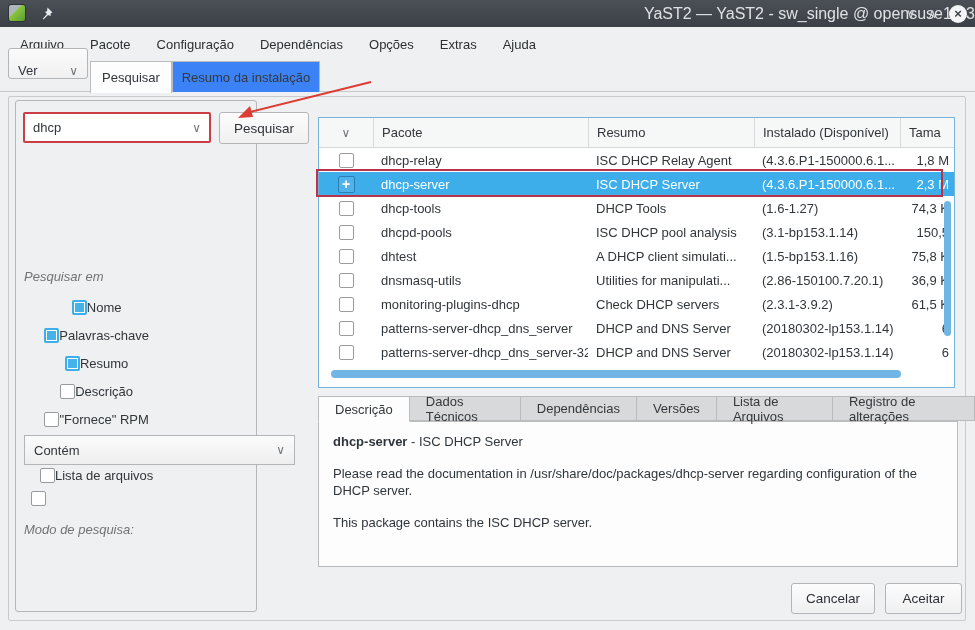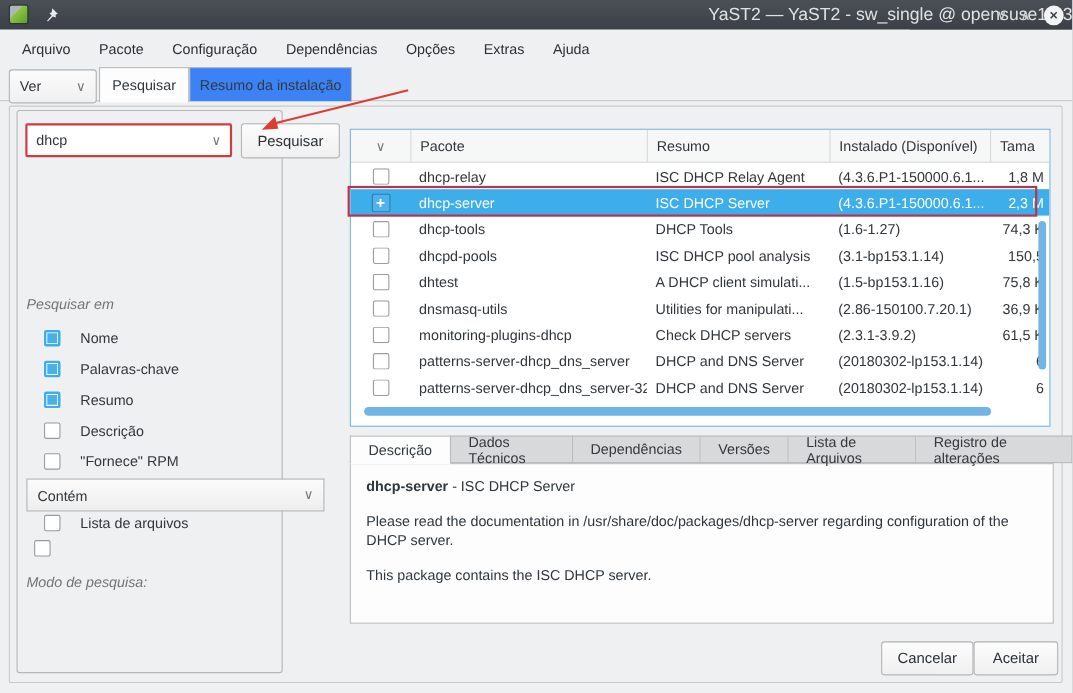--- a/index.html
+++ b/index.html
@@ -21,23 +21,23 @@
   .wc-close { width:18px; height:18px; border-radius:50%; background:#f2f4f5; color:#3b4046;
     display:flex; align-items:center; justify-content:center; font-size:13px; font-weight:bold; }
 
   
   .menubar { position:absolute; left:0; top:27px; width:827px; height:34px;
     display:flex; align-items:center; gap:26px; padding-left:20px; background:#eff0f1; }
   .menu-item { color:#2b3034; }
 
   
   .viewline { position:absolute; left:0; top:91px; width:975px; height:1px; background:#c6c8c9; }
-  .ver-combo { position:absolute; left:8px; top:63px; width:80px; height:31px;
+  .ver-combo { position:absolute; left:8px; top:48px; width:80px; height:31px;
     background:linear-gradient(#fbfbfc,#f0f0f1); border:1px solid #b3b5b7; border-radius:3px;
-    display:flex; align-items:center; justify-content:space-between; padding:0 9px; }
+    display:flex; align-items:flex-end; justify-content:space-between; padding:0 9px; }
   .chev { color:#70777c; font-size:12px; }
   .tab-top { position:absolute; top:61px; height:31px; display:flex; align-items:center;
     justify-content:center; border:1px solid #b9bbbc; border-bottom:none; }
   .tab-top.active { left:90px; width:82px; background:#fdfdfd; z-index:3; height:32px; }
   .tab-top.inactive { left:172px; width:148px; background:#3b82f6; color:#34393d; }
 
   
   .outer-frame { position:absolute; left:8px; top:96px; width:958px; height:525px;
     border:1px solid #c9cacb; border-radius:2px; }
 
@@ -45,21 +45,21 @@
   .left-panel { position:absolute; left:15px; top:100px; width:242px; height:512px;
     border:1px solid #b5b7b9; border-radius:3px; background:#eff0f1; }
   .search-row { position:absolute; left:7px; top:11px; display:flex; gap:8px; }
   .search-combo { width:188px; height:31px; background:#fff; border:2px solid var(--annot);
     border-radius:2px; display:flex; align-items:center; justify-content:space-between; padding:0 8px; }
   .btn { height:32px; padding:0 14px; background:linear-gradient(#fcfcfc,#f0f0f1);
     border:1px solid #b3b5b7; border-radius:3px; font-family:"Liberation Sans",sans-serif;
     font-size:13.5px; color:#2c3136; }
   .panel-label { position:absolute; left:8px; color:#737373;font-style:italic; }
   .cb-list { position:absolute; left:24px; top:192px; display:flex; flex-direction:column; }
-  .cb-row { display:flex; align-items:center; gap:18px; height:28px; }
+  .cb-row { display:flex; align-items:center; gap:0; height:28px;justify-content:center; }
   .cb { width:15px; height:15px; border-radius:2px; background:#fff; border:1px solid #989b9d; flex:none; }
   .cb.checked { background:#47b1ea; border:2px solid #3daee9; box-shadow:inset 0 0 0 1px #ffffff; }
   .mode-combo { position:absolute; left:8px; top:334px; width:271px; height:30px;
     background:linear-gradient(#fbfbfc,#eeeeef); border:1px solid #b3b5b7; border-radius:0;
     display:flex; align-items:center; justify-content:space-between; padding:0 9px; }
   .case-row { position:absolute; left:15px; top:390px; display:flex; align-items:center; gap:10px; }
 
   
   .pkg-table { position:absolute; left:318px; top:117px; width:637px; height:271px;
     background:#fff; border:1px solid #74b4dc; overflow:hidden; }
@@ -96,21 +96,21 @@
   .d-tab.active { background:#fdfdfd; border-bottom:1px solid #fdfdfd; height:26px; }
 
   
   .desc-box { position:absolute; left:318px; top:421px; width:640px; height:146px;
     background:#fdfdfe; border:1px solid #b9bbbc; padding:12px 14px; line-height:1.25; color:#2f363b; }
   .desc-title { margin-bottom:16px; }
   .desc-p { margin-bottom:16px; }
   b { font-weight:bold; }
 
   
-  .footer { position:absolute; right:13px; top:583px; display:flex; }
+  .footer { position:absolute; right:13px; top:583px; display:flex; gap:10px; }
   .footer .btn { min-width:77px; height:31px; }
 </style>
 </head>
 <body>
 
 <div class="window">
 
   <div class="titlebar">
     <div class="tb-left">
       <div class="app-icon"></div>

